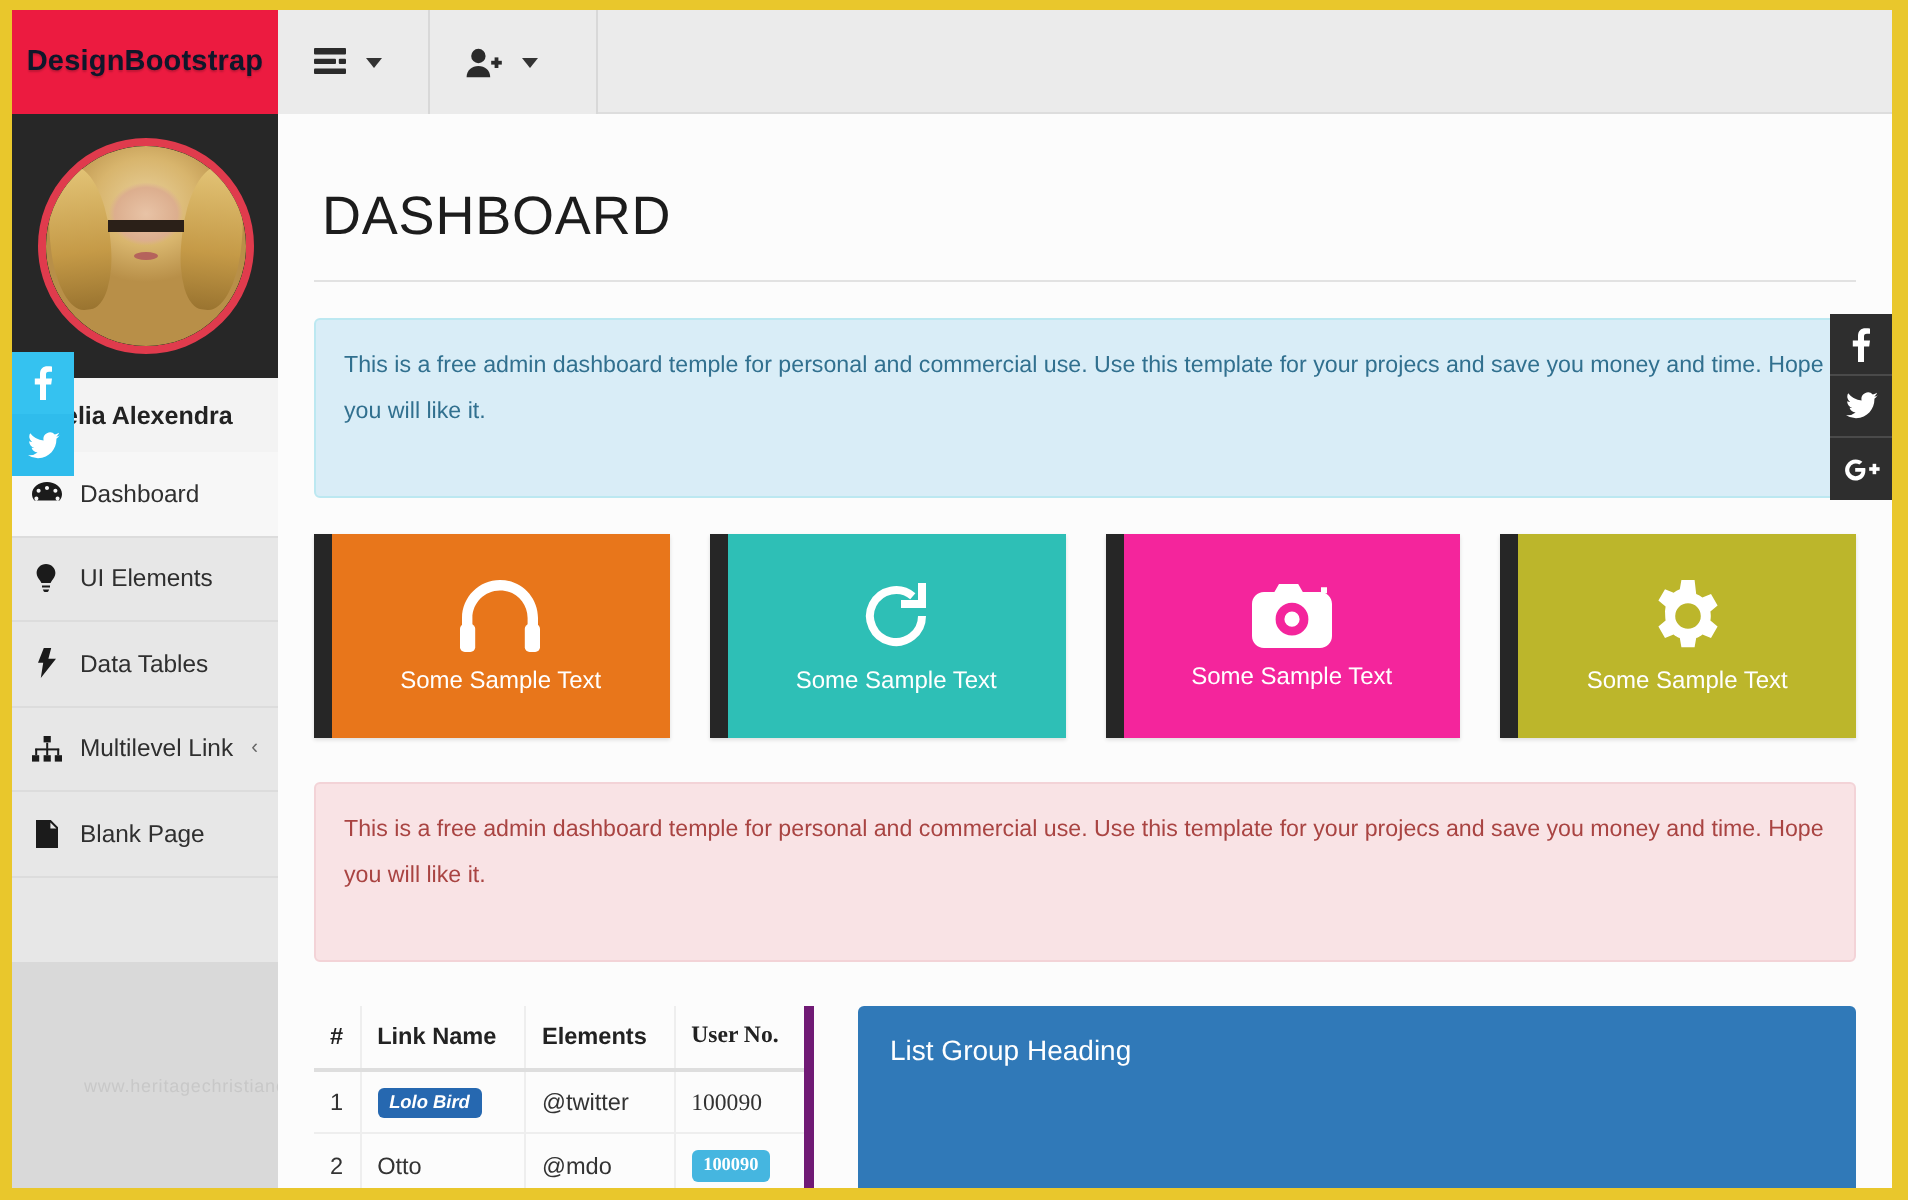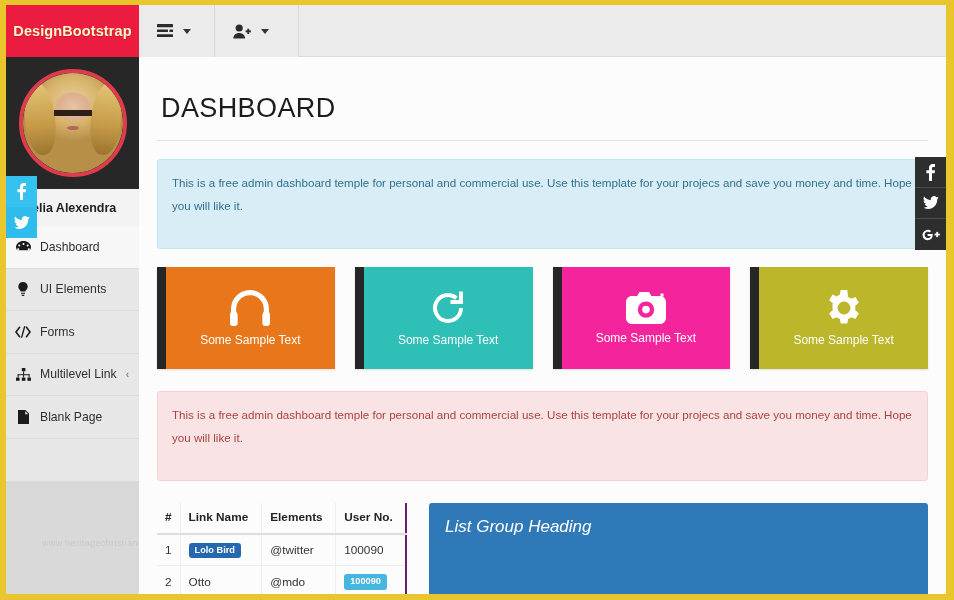--- a/index.html
+++ b/index.html
@@ -28,21 +28,21 @@
   #navbar {
     position: absolute; left: 0; top: 0;
     width: 940px; height: 52px;
     background: #ebebeb;
     border-bottom: 1px solid #dddddd;
   }
   #brand {
     position: absolute; left: 0; top: 0;
     width: 133px; height: 52px;
     background: #ec1b40;
-    color: #fef9c3;
+    color: #0f172a;
     font-size: 14.5px; font-weight: bold;
     display: flex; align-items: center; justify-content: center;
     letter-spacing: .1px;
     text-shadow: 0 1px 1px rgba(0,0,0,.18);
   }
   .nav-drop {
     position: absolute; top: 0; height: 52px;
     display: flex; align-items: center; gap: 10px;
     padding: 0 18px;
     border-right: 1px solid #d8d8d8;
@@ -239,49 +239,50 @@
   }
   tbody td {
     padding: 7px 8px;
     color: #333;
     border-bottom: 1px solid #eeeeee;
     border-right: 1px solid #eeeeee;
     height: 28px;
     white-space: nowrap;
   }
   thead th:first-child, tbody td:first-child { width: 22px; text-align: left; }
-  thead th:last-child, tbody td:last-child { border-right: 2px solid #701a75; }
+  thead th:last-child, tbody td:last-child { border-right: 5px solid #701a75; font-family: Liberation Serif, serif; }
   .badge-primary {
     display: inline-block;
     background: #2668b0;
     color: #fff;
     font-size: 9.2px; font-weight: bold;
     padding: 2px 6px 3px 6px;
     border-radius: 3px;
     line-height: 1.1;
+    font-style: italic;
   }
   .badge-info {
     display: inline-block;
     background: #45b6e0;
     color: #fff;
     font-size: 9.2px; font-weight: bold;
     padding: 2px 6px 3px 6px;
     border-radius: 3px;
     line-height: 1.1;
   }
 
   #list-group {
     flex: 1 1 auto;
     background: #3079b8;
     border-radius: 3px;
     color: #ffffff;
     padding: 14px 16px 18px 16px;
     height: 110px;
   }
-  #lg-heading { font-size: 17px; margin-bottom: 0; font-weight: normal; font-style: italic; }
+  #lg-heading { font-size: 14px; margin-bottom: 0; font-weight: normal; }
   #lg-text { font-size: 11.4px; line-height: 1.95; color: #e3eef8; }
 </style>
 </head>
 <body>
 
 <div id="page">
   <div id="app">
 
     <div id="navbar">
       <div id="brand">DesignBootstrap</div>
@@ -334,25 +335,25 @@
           <div class="side-item">
             <span class="s-ic">
               <svg width="10" height="15" viewBox="0 0 10 15" fill="#1b1b1b">
                 <path d="M5 0C2.3 0 .3 2 .3 4.5c0 1.7 1 2.8 1.7 3.7.4.5.6.9.7 1.3h4.6c.1-.4.3-.8.7-1.3.7-.9 1.7-2 1.7-3.7C9.7 2 7.7 0 5 0zm-2 10.7v1h4v-1zm.4 2 .5 1.1c.1.2.3.2.4.2h1.4c.2 0 .3 0 .4-.2l.5-1.1z"></path>
               </svg>
             </span>
             <span>UI Elements</span>
           </div>
           <div class="side-item">
             <span class="s-ic">
-              <svg width="17" height="12" viewBox="0 0 17 12" fill="#1b1b1b">
-                <path d="M4.6 0 0 6l4.6 6 1.3-1-3.8-5 3.8-5zM12.4 0l-1.3 1 3.8 5-3.8 5 1.3 1L17 6zM9.6 0 6.2 12h1.5L11.1 0z"></path>
+              <svg width="9" height="15" viewBox="0 0 9 15" fill="#1b1b1b">
+                <path d="M6.6 0H2.9L0 7.4h2.6L1.4 15 9 5.4H5.2z"></path>
               </svg>
             </span>
-            <span>Forms</span>
+            <span>Data Tables</span>
           </div>
           <div class="side-item">
             <span class="s-ic">
               <svg width="15" height="13" viewBox="0 0 15 13" fill="#1b1b1b">
                 <rect x="5.8" y="0" width="3.6" height="3.2"></rect>
                 <rect x="0" y="9.6" width="3.6" height="3.2"></rect>
                 <rect x="5.8" y="9.6" width="3.6" height="3.2"></rect>
                 <rect x="11.4" y="9.6" width="3.6" height="3.2"></rect>
                 <rect x="7.1" y="3.4" width="1" height="3"></rect>
                 <rect x="1.6" y="6.2" width="12" height="1"></rect>

